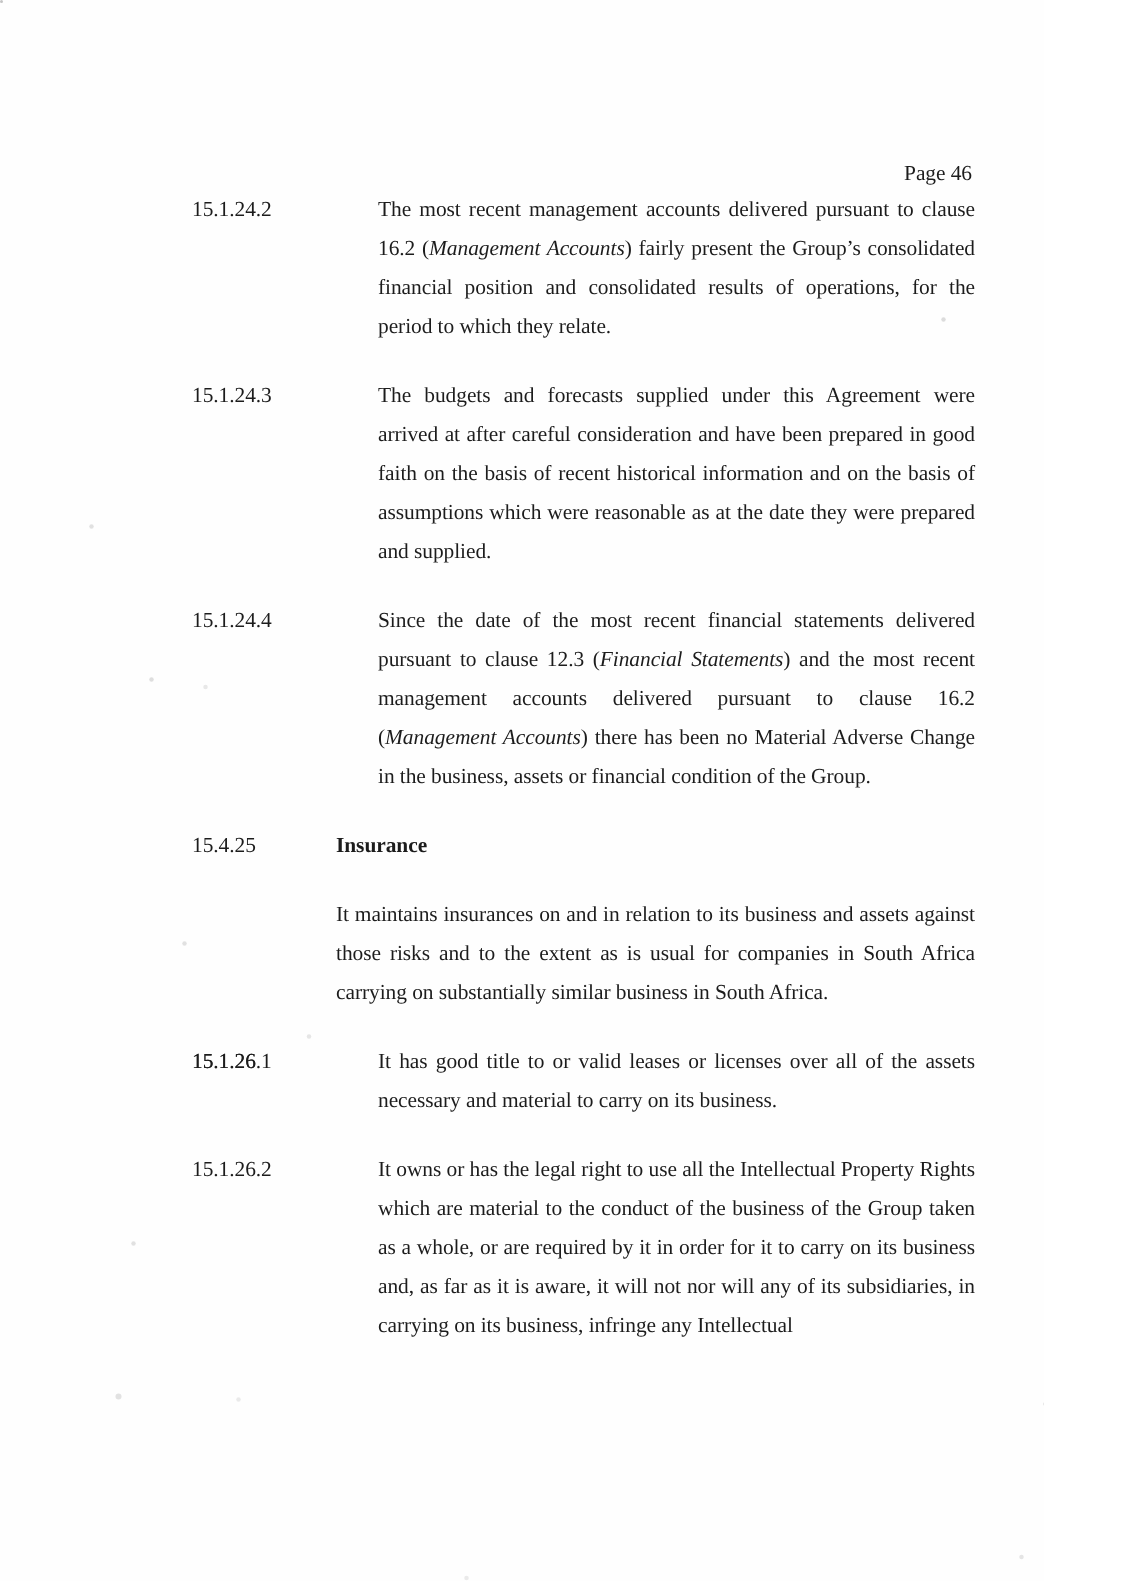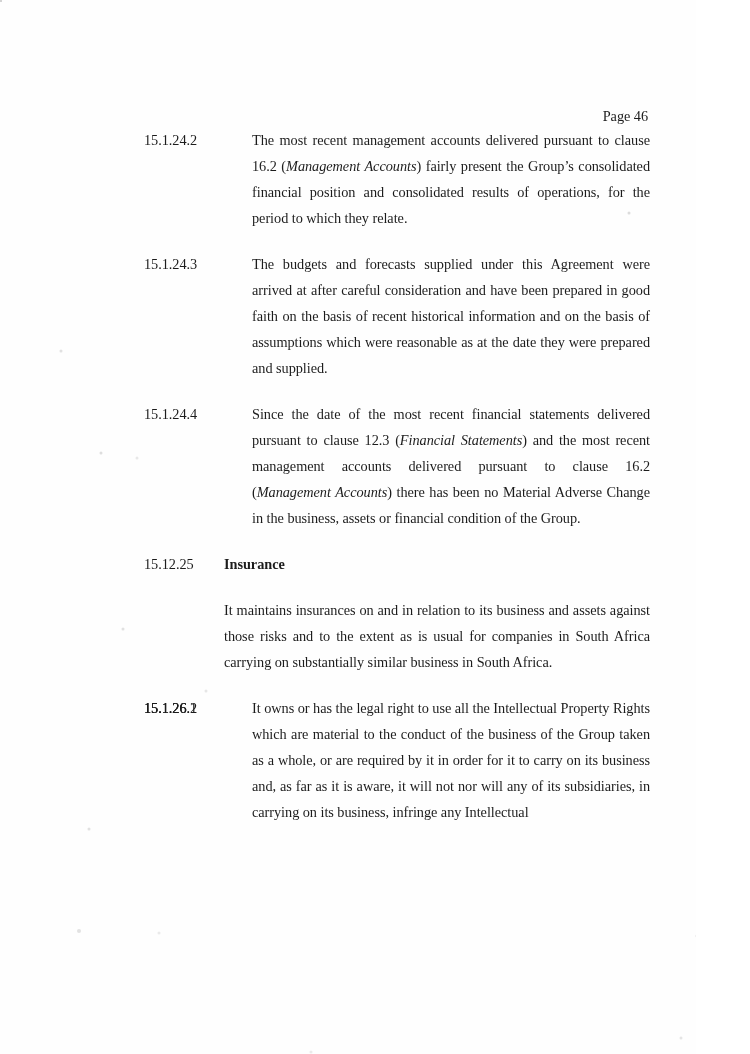--- a/index.html
+++ b/index.html
@@ -52,21 +52,21 @@
     text-align: right;
     line-height: 21px;
     padding-right: 2px;
   }
   .row {
     position: relative;
     margin-bottom: 20px;
   }
   .num {
     position: absolute;
-    left: 16px;
+    left: 0;
     top: 0;
     white-space: nowrap;
   }
   .body {
     text-align: justify;
   }
   .body.l4 { margin-left: 124px; }
   .body.l3 { margin-left: 96px; }
   .heading {
     font-weight: bold;
@@ -93,34 +93,35 @@
       <div class="num">15.1.24.3</div>
       <div class="body l4"><span>The budgets and forecasts supplied under this Agreement were arrived at after careful consideration and have been prepared in good faith on the basis of recent historical information and on the basis of assumptions which were reasonable as at the date they were prepared and supplied.</span></div>
     </div>
 
     <div class="row">
       <div class="num">15.1.24.4</div>
       <div class="body l4"><span>Since the date of the most recent financial statements delivered pursuant to clause 12.3 (</span><em>Financial Statements</em><span>) and the most recent management accounts delivered pursuant to clause 16.2 (</span><em>Management Accounts</em><span>) there has been no Material Adverse Change in the business, assets or financial condition of the Group.</span></div>
     </div>
 
     <div class="row">
-      <div class="num">15.12.25</div>
+      <div class="num">15.4.25</div>
       <div class="body l3 heading">Insurance</div>
     </div>
 
     <div class="row">
       <div class="body l3"><span>It maintains insurances on and in relation to its business and assets against those risks and to the extent as is usual for companies in South Africa carrying on substantially similar business in South Africa.</span></div>
     </div>
 
     <div class="row">
       <div class="num">15.1.26</div>
     </div>
 
     <div class="row">
       <div class="num">15.1.26.1</div>
+      <div class="body l4"><span>It has good title to or valid leases or licenses over all of the assets necessary and material to carry on its business.</span></div>
     </div>
 
     <div class="row">
       <div class="num">15.1.26.2</div>
       <div class="body l4"><span>It owns or has the legal right to use all the Intellectual Property Rights which are material to the conduct of the business of the Group taken as a whole, or are required by it in order for it to carry on its business and, as far as it is aware, it will not nor will any of its subsidiaries, in carrying on its business, infringe any Intellectual</span></div>
     </div>
 
   </div>
 </div>
 

